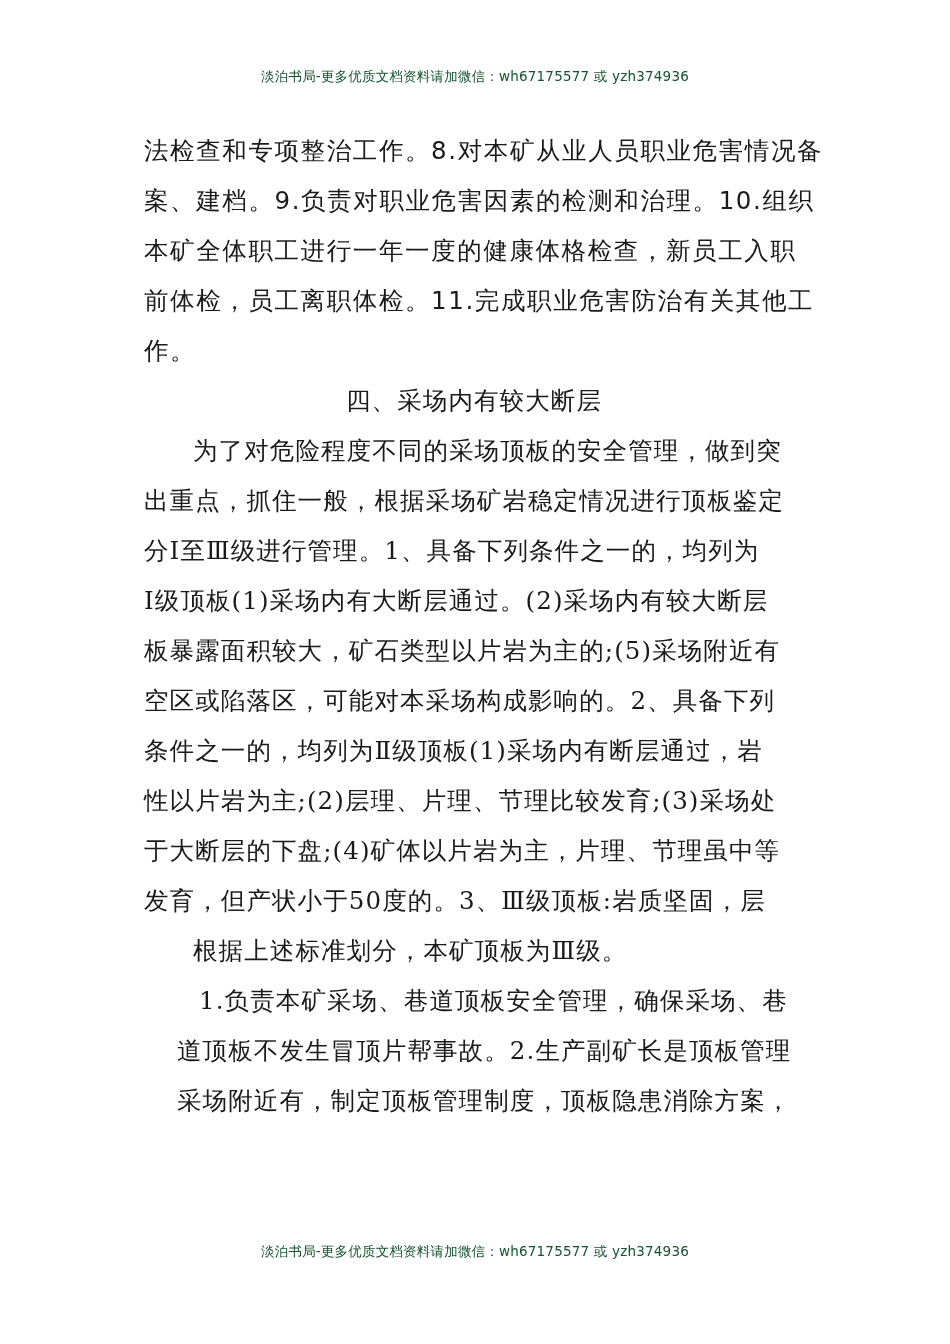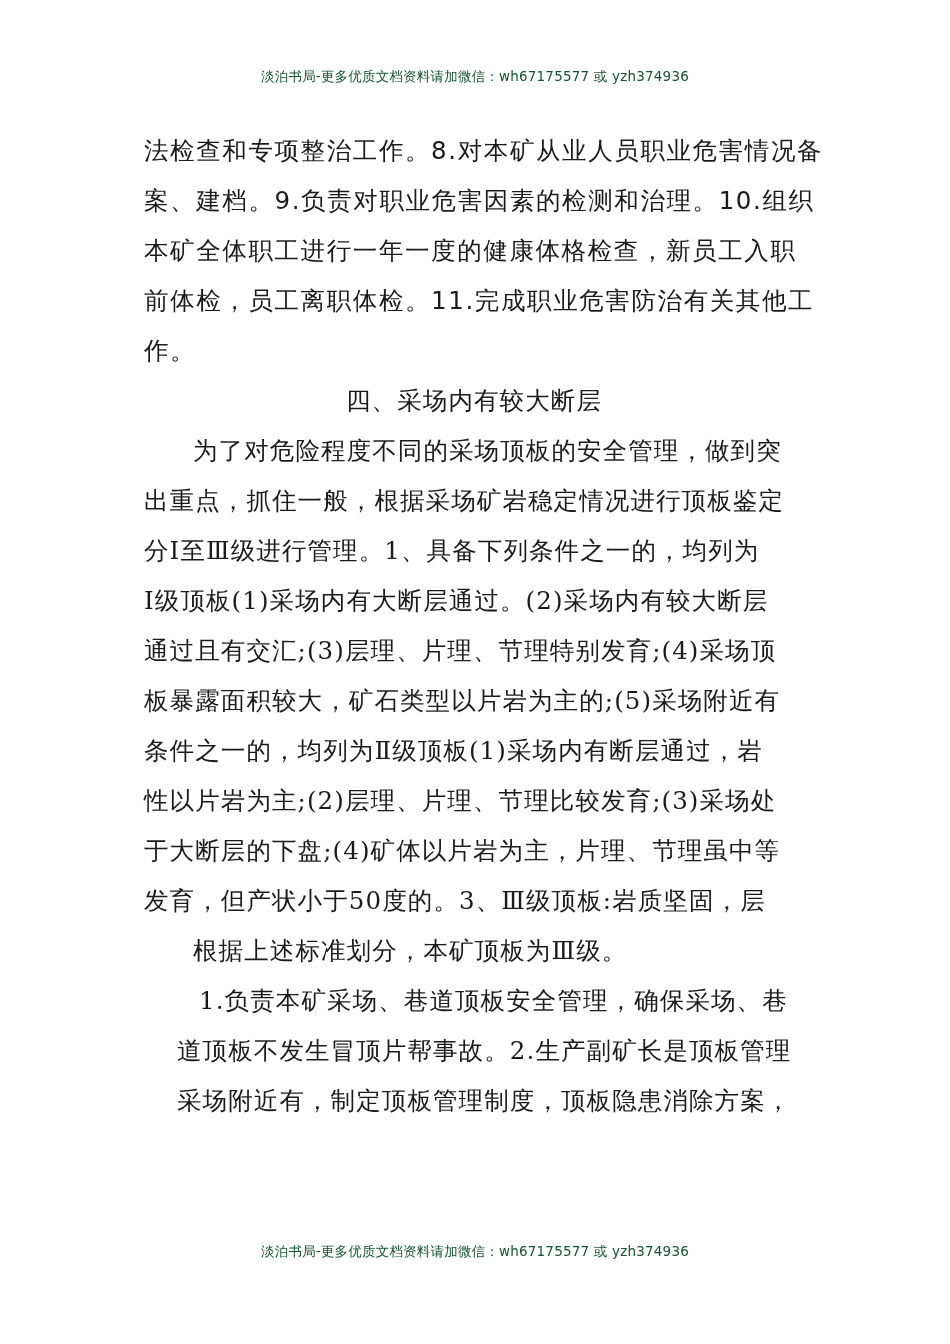--- a/index.html
+++ b/index.html
@@ -33,22 +33,22 @@
     <div class="line first-block">作。</div>
   </div>
 
   <div class="line heading">四、采场内有较大断层</div>
 
   <div>
     <div class="line indent">为了对危险程度不同的采场顶板的安全管理，做到突</div>
     <div class="line">出重点，抓住一般，根据采场矿岩稳定情况进行顶板鉴定</div>
     <div class="line">分Ⅰ至Ⅲ级进行管理。1、具备下列条件之一的，均列为</div>
     <div class="line">Ⅰ级顶板(1)采场内有大断层通过。(2)采场内有较大断层</div>
-    <div class="line">通过且有交汇;(3)层理、片理、节理特别发育;(4)采场顶</div>
     <div class="line">板暴露面积较大，矿石类型以片岩为主的;(5)采场附近有</div>
+    <div class="line">空区或陷落区，可能对本采场构成影响的。2、具备下列</div>
     <div class="line">条件之一的，均列为Ⅱ级顶板(1)采场内有断层通过，岩</div>
     <div class="line">性以片岩为主;(2)层理、片理、节理比较发育;(3)采场处</div>
     <div class="line">于大断层的下盘;(4)矿体以片岩为主，片理、节理虽中等</div>
     <div class="line">发育，但产状小于50度的。3、Ⅲ级顶板:岩质坚固，层</div>
   </div>
 
   <div class="line indent">根据上述标准划分，本矿顶板为Ⅲ级。</div>
 
   <div>
     <div class="line deep">1.负责本矿采场、巷道顶板安全管理，确保采场、巷</div>

